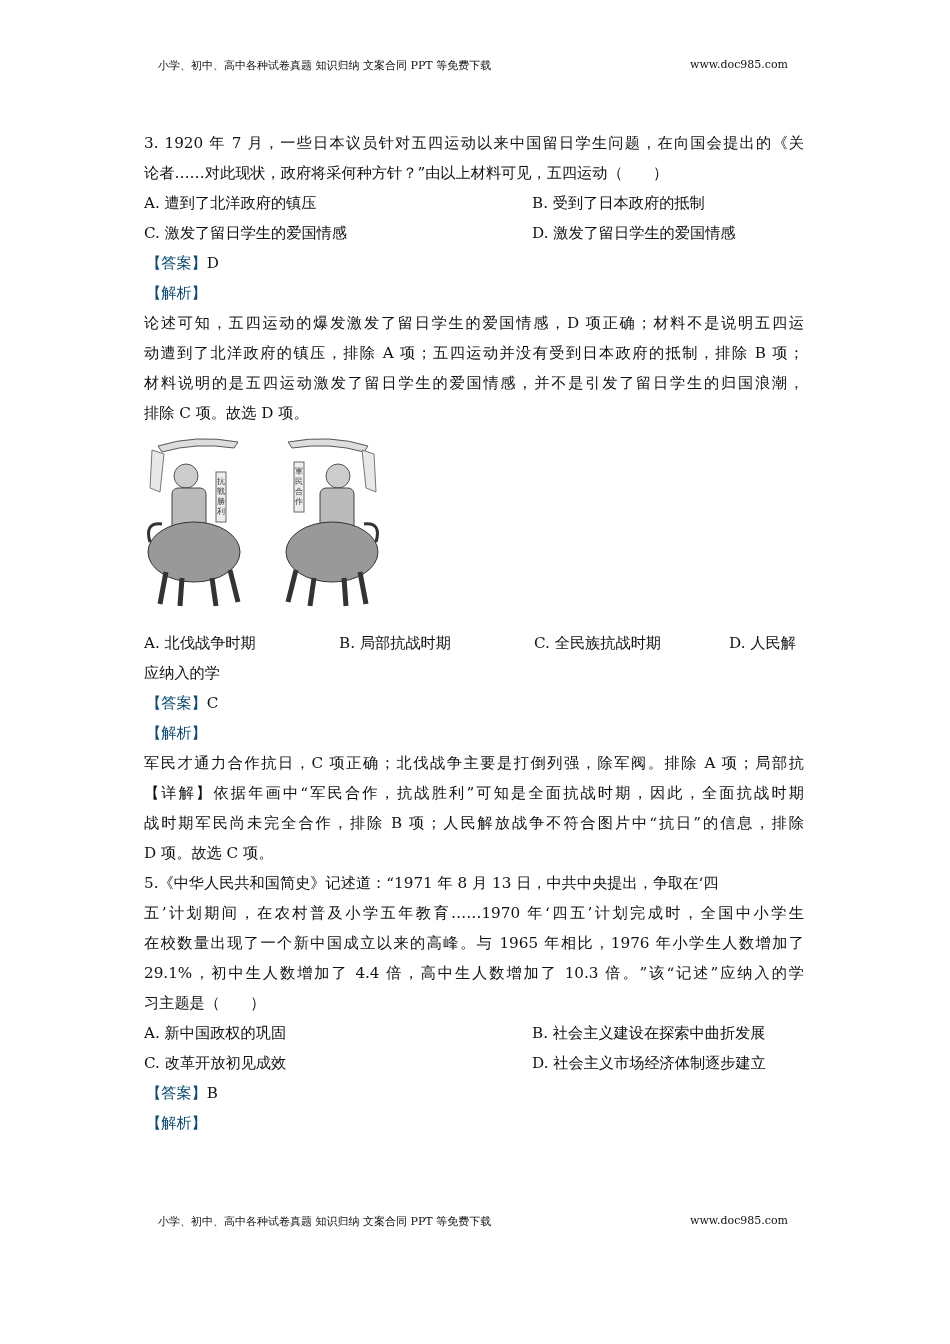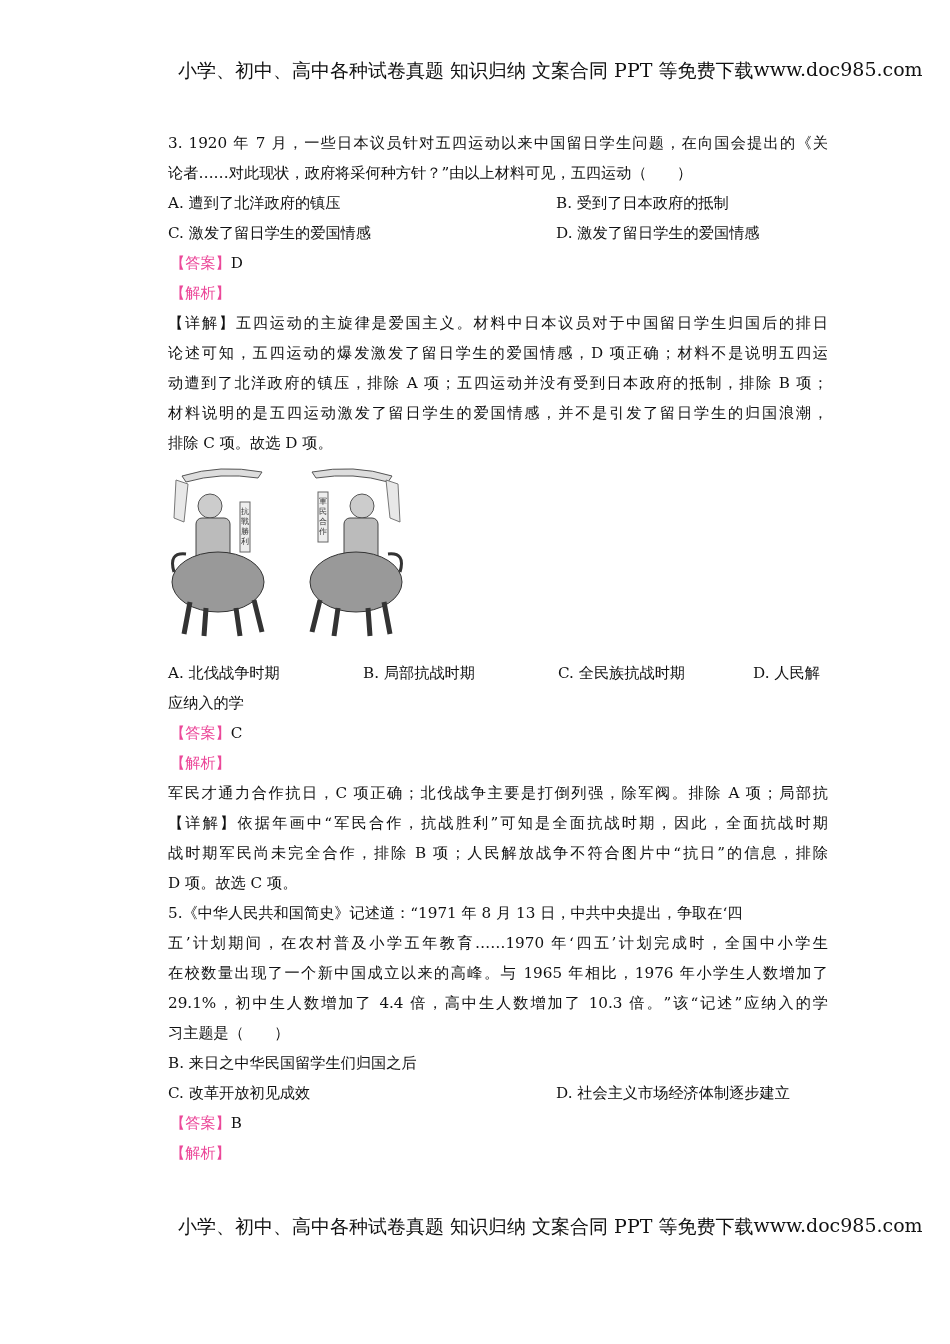--- a/index.html
+++ b/index.html
@@ -2,39 +2,39 @@
 <html><head>
 <meta charset="utf-8">
 <style>
   html, body { margin: 0; padding: 0; background: #ffffff; }
   body {
     width: 950px; height: 1344px; position: relative; overflow: hidden;
     font-family: "DejaVu Serif", "Liberation Serif", serif;
     color: #111;
   }
   .header, .footer {
-    position: absolute; left: 178px; width: 630px;
-    font-size: 19px; display: flex; justify-content: space-between;
+    position: absolute; left: 158px; width: 630px;
+    font-size: 11px; display: flex; justify-content: space-between;
     color: #111; white-space: nowrap;
   }
   .header { top: 58px; }
   .footer { top: 1214px; }
   .content {
     position: absolute; left: 144px; top: 128px; width: 660px;
-    font-size: 15.2px; line-height: 30px; margin-left: 24px;
+    font-size: 15.2px; line-height: 30px;
   }
   .line { white-space: nowrap; height: 30px; }
   .justify { text-align: justify; text-align-last: justify; white-space: normal; }
   .opts2 { display: flex; height: 30px; }
   .opts2 .opt { width: 388px; white-space: nowrap; }
   .opts2 .opt:nth-child(2) { width: 272px; }
   .opts4 { display: flex; height: 30px; white-space: nowrap; }
   .opts4 .opt { width: 195px; }
   .opts4 .opt:last-child { width: 75px; }
-  .tag { color: #ec4899; }
+  .tag { color: #0c4a6e; }
   .indent-tag { padding-left: 2px; }
   .images { height: 196px; display: flex; gap: 18px; padding-left: 2px; padding-top: 4px; }
   .nianhua {
     width: 108px; height: 180px; position: relative;
   }
   .nianhua svg { width: 100%; height: 100%; }
 </style>
 </head>
 <body>
 
@@ -54,23 +54,20 @@
     </div>
     <div class="opts2">
       <span class="opt">C.  激发了留日学生的爱国情感</span>
       <span class="opt">D.  激发了留日学生的爱国情感</span>
     </div>
     <div class="line indent-tag">
       <span class="tag">【答案】</span><span>D</span>
     </div>
     <div class="line indent-tag">
       <span class="tag">【解析】</span>
-    </div>
-    <div class="line justify">
-      <span>【详解】</span><span>五四运动的主旋律是爱国主义。材料中日本议员对于中国留日学生归国后的排日</span>
     </div>
     <div class="line justify">论述可知，五四运动的爆发激发了留日学生的爱国情感，D 项正确；材料不是说明五四运</div>
     <div class="line justify">动遭到了北洋政府的镇压，排除 A 项；五四运动并没有受到日本政府的抵制，排除 B 项；</div>
     <div class="line justify">材料说明的是五四运动激发了留日学生的爱国情感，并不是引发了留日学生的归国浪潮，</div>
     <div class="line">排除 C 项。故选 D 项。</div>
   </div>
 
   <div>
     <div class="images">
       <div class="nianhua">
@@ -129,21 +126,22 @@
     <div class="line">D 项。故选 C 项。</div>
   </div>
 
   <div>
     <div class="line">5.《中华人民共和国简史》记述道：“1971 年 8 月 13 日，中共中央提出，争取在‘四</div>
     <div class="line justify">五’计划期间，在农村普及小学五年教育……1970 年‘四五’计划完成时，全国中小学生</div>
     <div class="line justify">在校数量出现了一个新中国成立以来的高峰。与 1965 年相比，1976 年小学生人数增加了</div>
     <div class="line justify">29.1%，初中生人数增加了 4.4 倍，高中生人数增加了 10.3 倍。”该“记述”应纳入的学</div>
     <div class="line">习主题是（　　）</div>
     <div class="opts2">
-      <span class="opt">B. 来日之中华民国留学生们归国之后</span>
+      <span class="opt">A. 新中国政权的巩固</span>
+      <span class="opt">B. 社会主义建设在探索中曲折发展</span>
     </div>
     <div class="opts2">
       <span class="opt">C. 改革开放初见成效</span>
       <span class="opt">D. 社会主义市场经济体制逐步建立</span>
     </div>
     <div class="line indent-tag">
       <span class="tag">【答案】</span><span>B</span>
     </div>
     <div class="line indent-tag">
       <span class="tag">【解析】</span>

